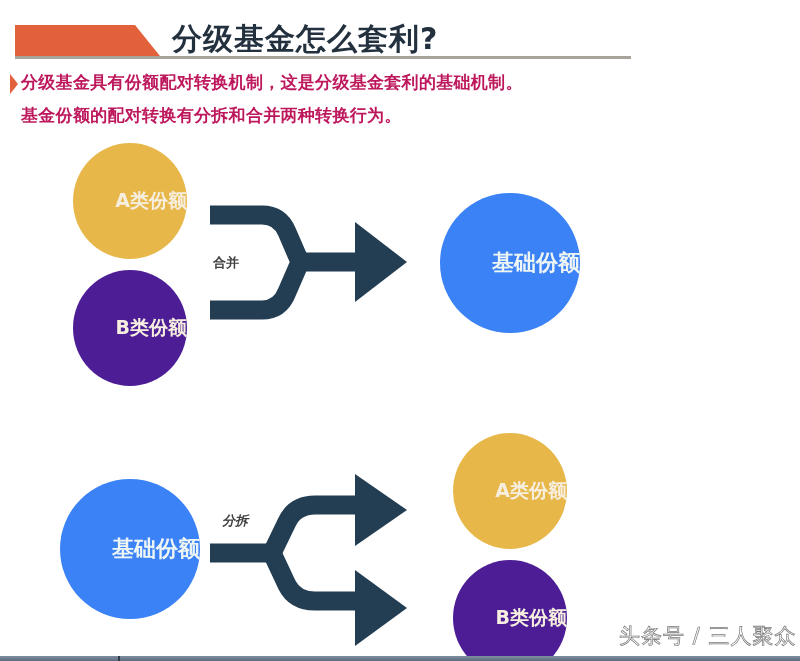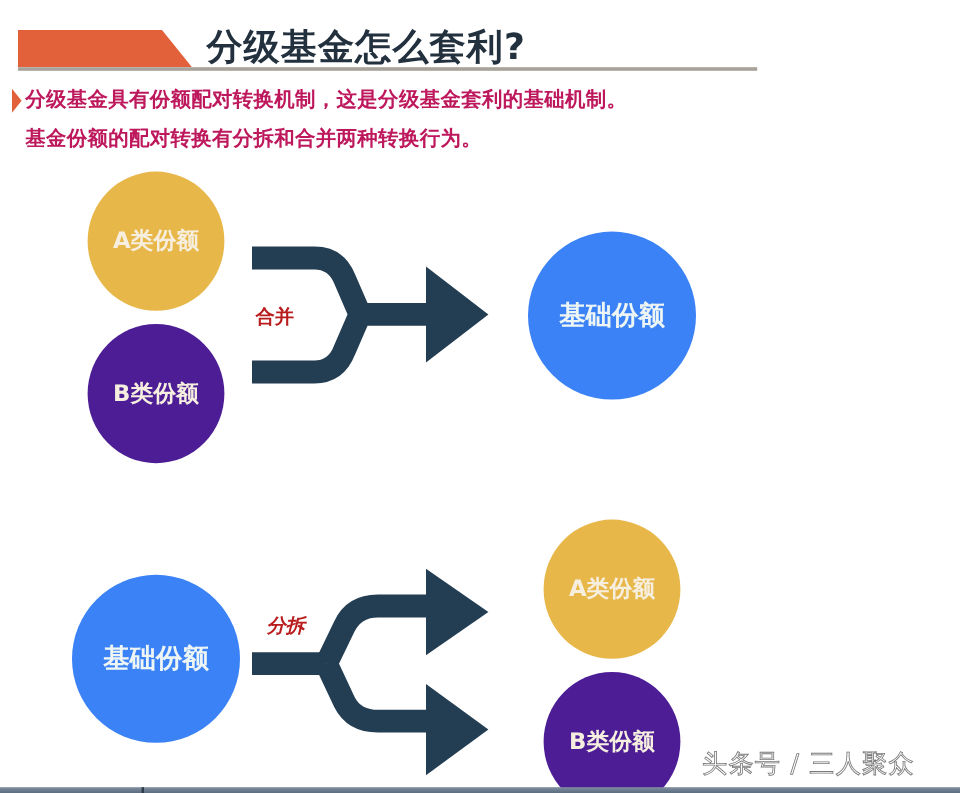--- a/index.html
+++ b/index.html
@@ -29,36 +29,36 @@
   }
   .desc {
     position: absolute; left: 21px; font-size: 17px; font-weight: bold;
     color: #be185d; white-space: nowrap; letter-spacing: 0.3px;
   }
   .desc.l1 { top: 71px; }
   .desc.l2 { top: 104px; }
 
   .circle {
     position: absolute; border-radius: 50%;
-    display: flex; align-items: center; justify-content: center;
+    display: flex; align-items: center; justify-content: flex-end;
     color: #f6efe0; font-weight: bold; white-space: nowrap;
   }
   .yellow { background: #e8b74a; }
   .orange { background: #4c1d95; }
   .teal { background: #3b82f6; color: #eef6f5; }
   .small { width: 114px; height: 116px; font-size: 19px; }
   .big { width: 140px; height: 140px; font-size: 22px; }
 
   .op-label {
-    position: absolute; font-size: 16px; font-weight: bold; color: #b91c1c;
+    position: absolute; font-size: 13px; font-weight: bold; color: #404040;
   }
   svg.flow { position: absolute; left: 0; top: 0; }
 
   .watermark {
-    position: absolute; left: 585px; top: 622px;
+    position: absolute; left: 619px; top: 622px;
     font-size: 21px; color: #ffffff; white-space: nowrap;
     -webkit-text-stroke: 0.7px #7a7a7a;
     letter-spacing: 1px;
   }
   .bottom-strip {
     position: absolute; left: 0; top: 656px; width: 800px; height: 5px;
     background: linear-gradient(#7f8ea0, #5b6b7e);
   }
   .bottom-strip .seg {
     position: absolute; left: 118px; top: 0; width: 2px; height: 5px; background: #2f3b48;

